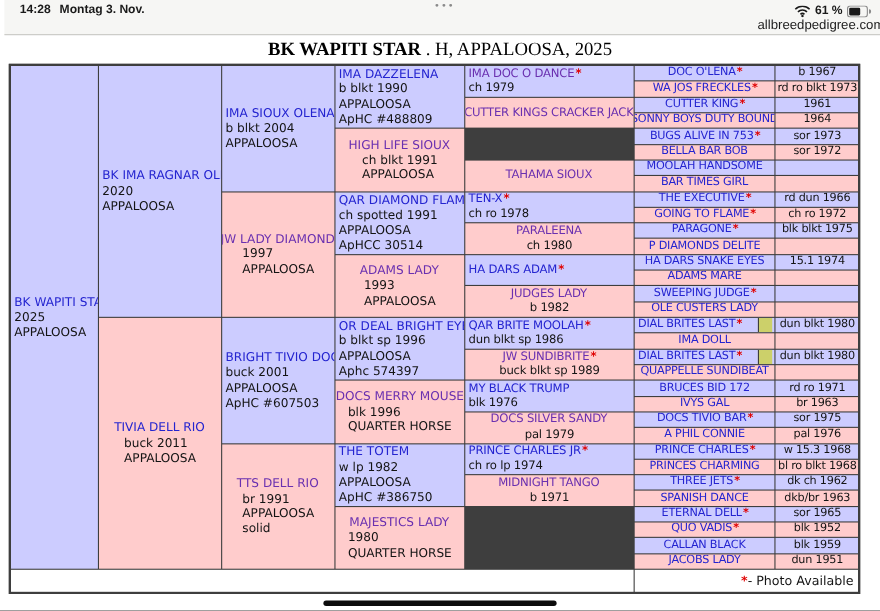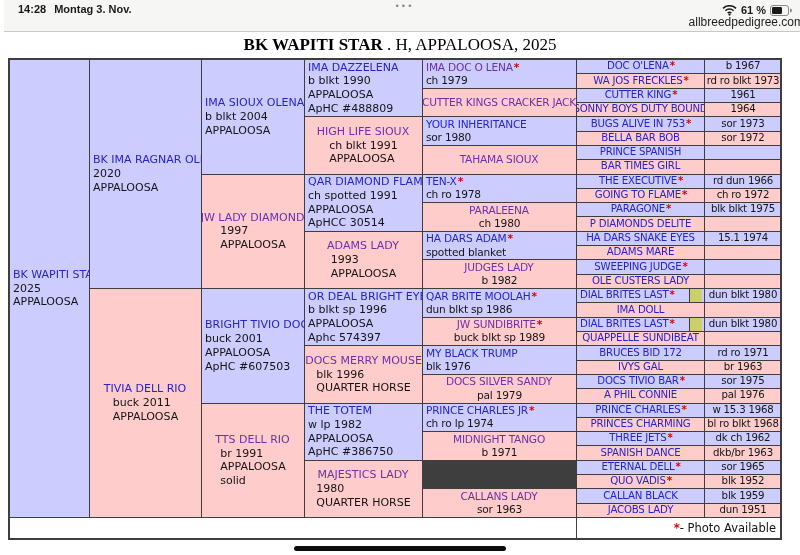--- a/index.html
+++ b/index.html
@@ -141,44 +141,39 @@
 APPALOOSA
 ApHC #386750</div>
     </div>
   <div class="c d" style="grid-area:29/4/33/5">
       <div class="nm"><span class="lnk v">MAJESTICS LADY</span><span class="star"></span></div>
       <div class="dt">1980
 QUARTER HORSE</div>
     </div>
 
   <div class="c s g5" style="grid-area:1/5/3/6">
-      <div class="nm"><span class="lnk v">IMA DOC O LENA</span><span class="star">*</span></div>
+      <div class="nm"><span class="lnk v">IMA DOC O DANCE</span><span class="star">*</span></div>
       <div class="dt">ch 1979</div>
     </div>
   <div class="c d g5" style="grid-area:3/5/5/6">
       <div class="nm"><span class="lnk v">CUTTER KINGS CRACKER JACK</span><span class="star"></span></div>
-    </div>
-  <div class="c s g5" style="grid-area:5/5/7/6">
-      <div class="nm"><span class="lnk">YOUR INHERITANCE</span><span class="star"></span></div>
-      <div class="dt">sor 1980</div>
     </div>
   <div class="c d g5" style="grid-area:7/5/9/6">
       <div class="nm"><span class="lnk v">TAHAMA SIOUX</span><span class="star"></span></div>
     </div>
   <div class="c s g5" style="grid-area:9/5/11/6">
       <div class="nm"><span class="lnk">TEN-X</span><span class="star">*</span></div>
       <div class="dt">ch ro 1978</div>
     </div>
   <div class="c d g5" style="grid-area:11/5/13/6">
       <div class="nm"><span class="lnk v">PARALEENA</span><span class="star"></span></div>
       <div class="dt">ch 1980</div>
     </div>
   <div class="c s g5" style="grid-area:13/5/15/6">
       <div class="nm"><span class="lnk">HA DARS ADAM</span><span class="star">*</span></div>
-      <div class="dt">spotted blanket</div>
     </div>
   <div class="c d g5" style="grid-area:15/5/17/6">
       <div class="nm"><span class="lnk v">JUDGES LADY</span><span class="star"></span></div>
       <div class="dt">b 1982</div>
     </div>
   <div class="c s g5" style="grid-area:17/5/19/6">
       <div class="nm"><span class="lnk">QAR BRITE MOOLAH</span><span class="star">*</span></div>
       <div class="dt">dun blkt sp 1986</div>
     </div>
   <div class="c d g5" style="grid-area:19/5/21/6">
@@ -194,24 +189,20 @@
       <div class="dt">pal 1979</div>
     </div>
   <div class="c s g5" style="grid-area:25/5/27/6">
       <div class="nm"><span class="lnk">PRINCE CHARLES JR</span><span class="star">*</span></div>
       <div class="dt">ch ro lp 1974</div>
     </div>
   <div class="c d g5" style="grid-area:27/5/29/6">
       <div class="nm"><span class="lnk v">MIDNIGHT TANGO</span><span class="star"></span></div>
       <div class="dt">b 1971</div>
     </div>
-  <div class="c d g5" style="grid-area:31/5/33/6">
-      <div class="nm"><span class="lnk v">CALLANS LADY</span><span class="star"></span></div>
-      <div class="dt">sor 1963</div>
-    </div>
 
   <div class="c s n6" style="grid-area:1/6/2/7">
       <span class="lnk">DOC O'LENA</span>
       <span class="star">*</span>
     </div>
   <div class="c d n6" style="grid-area:2/6/3/7">
       <span class="lnk">WA JOS FRECKLES</span>
       <span class="star">*</span>
     </div>
   <div class="c s n6" style="grid-area:3/6/4/7">
@@ -224,21 +215,21 @@
     </div>
   <div class="c s n6" style="grid-area:5/6/6/7">
       <span class="lnk">BUGS ALIVE IN 753</span>
       <span class="star">*</span>
     </div>
   <div class="c d n6" style="grid-area:6/6/7/7">
       <span class="lnk">BELLA BAR BOB</span>
       <span class="star"></span>
     </div>
   <div class="c s n6" style="grid-area:7/6/8/7">
-      <span class="lnk">PRINCE SPANISH</span>
+      <span class="lnk">MOOLAH HANDSOME</span>
       <span class="star"></span>
     </div>
   <div class="c d n6" style="grid-area:8/6/9/7">
       <span class="lnk">BAR TIMES GIRL</span>
       <span class="star"></span>
     </div>
   <div class="c s n6" style="grid-area:9/6/10/7">
       <span class="lnk">THE EXECUTIVE</span>
       <span class="star">*</span>
     </div>

